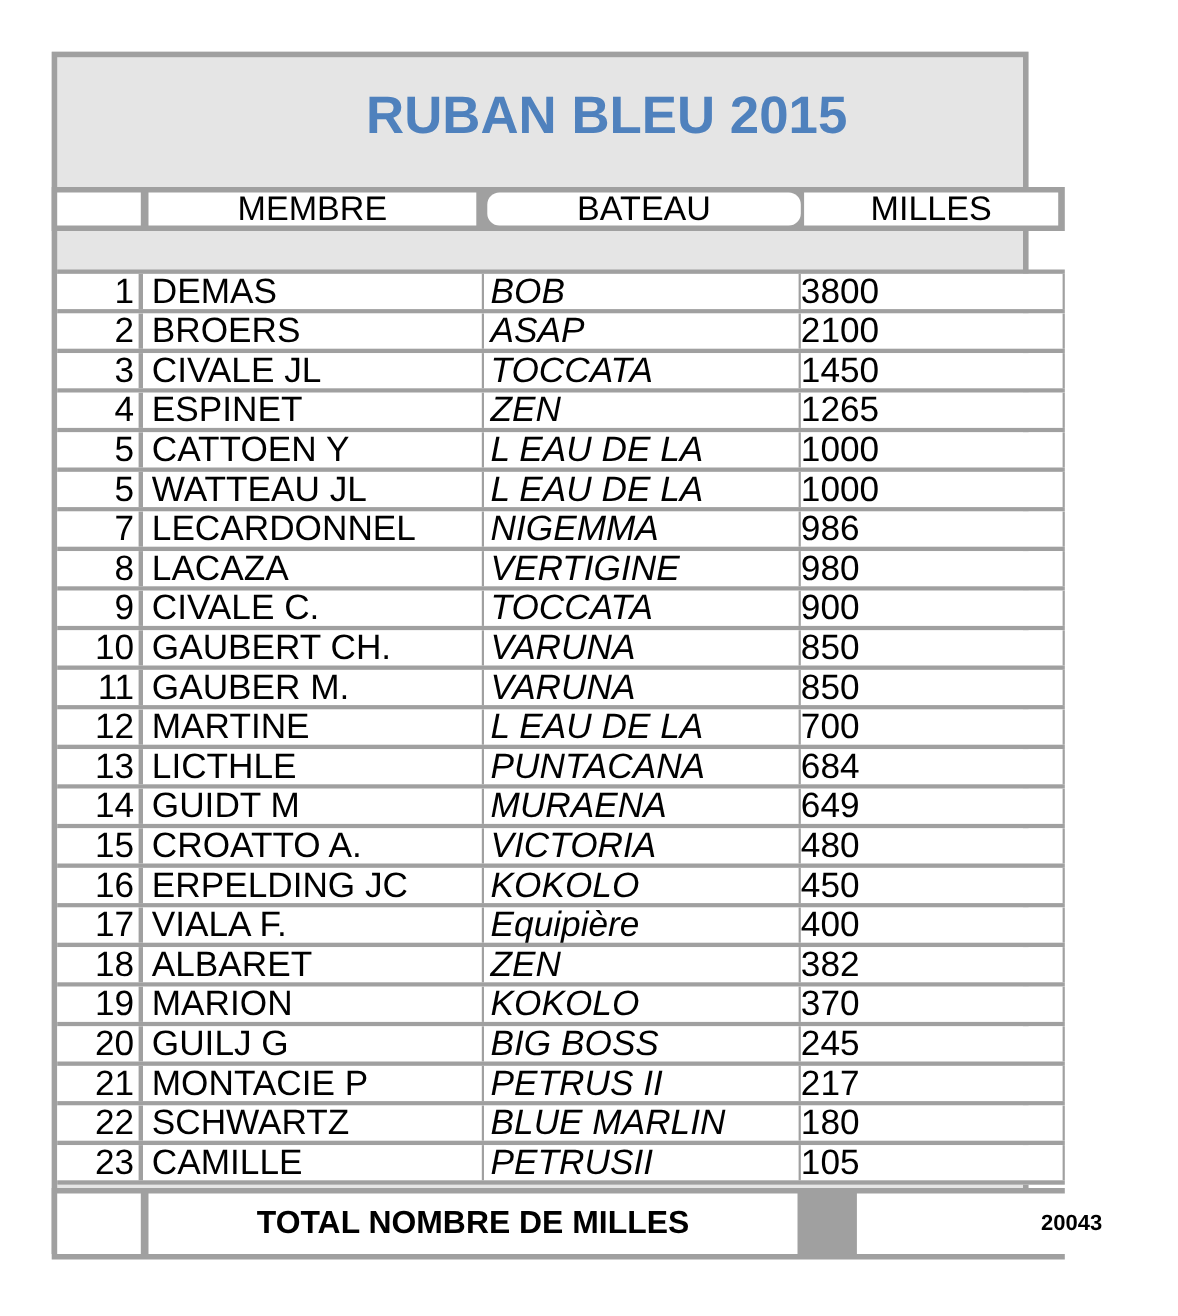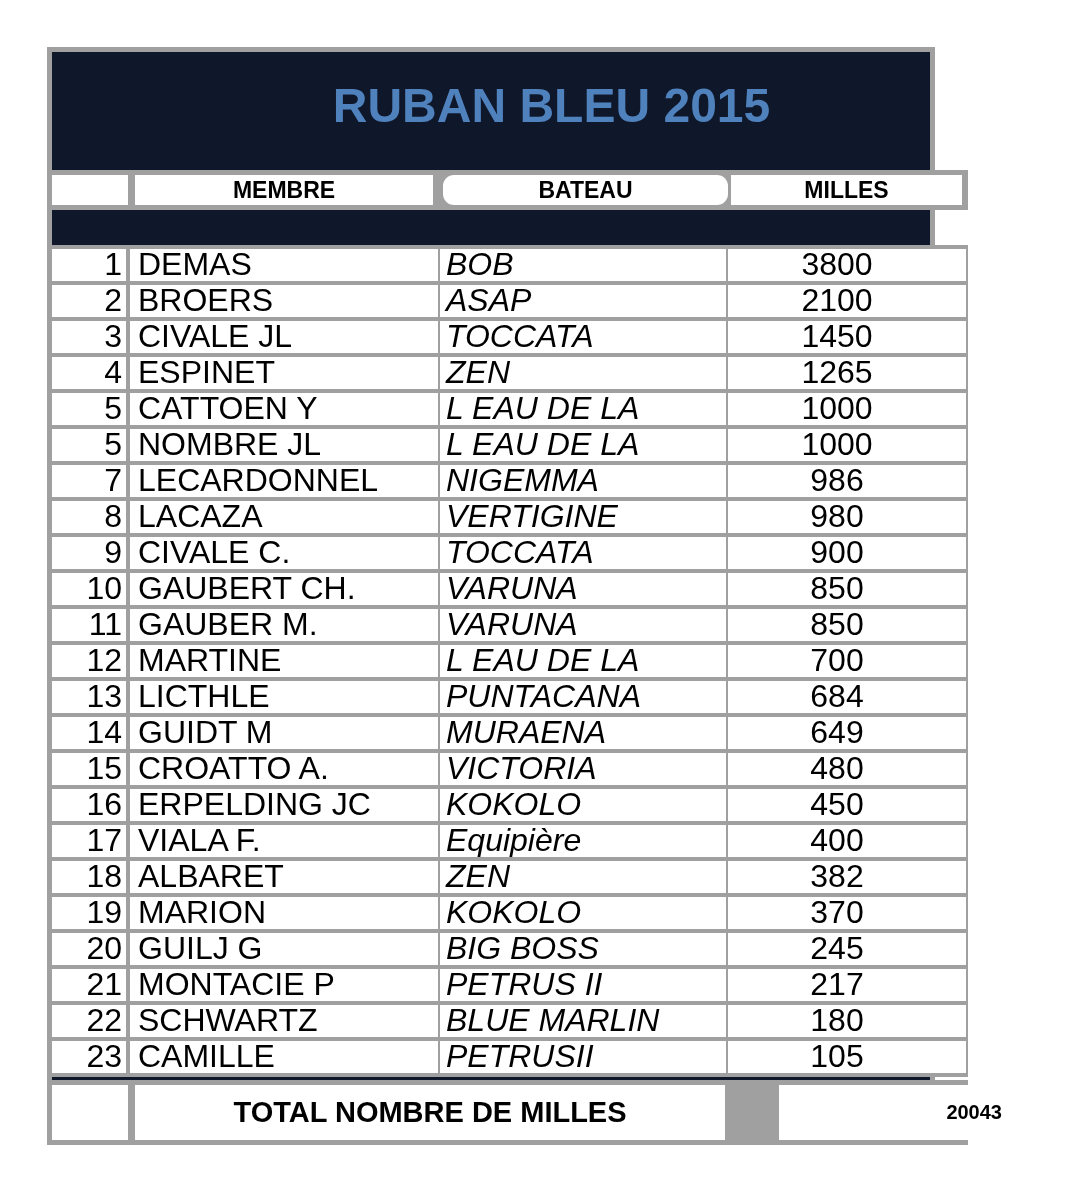--- a/index.html
+++ b/index.html
@@ -15,21 +15,21 @@
     width: 1071px;
     height: 1196px;
     background: #ffffff;
     overflow: hidden;
   }
   .frame {
     position: absolute;
     left: 47px; top: 47px;
     width: 888px; height: 1093px;
     border: 5px solid var(--gray);
-    background: #0f172a;
+    background: #e5e5e5;
   }
   .title {
     position: absolute;
     left: 83px; top: 26px;
     width: 833px; height: 56px;
     line-height: 56px;
     text-align: center;
     font-size: 48px;
     font-weight: bold;
     color: var(--accent);
@@ -43,21 +43,21 @@
   }
   .strip-header { top: 118px; height: 40px; }
   .strip-total  { top: 1028px; height: 65px; }
   .strip .cell {
     position: absolute;
     top: 5px;
     background: #ffffff;
     overflow: hidden;
     white-space: nowrap;
   }
-  .strip-header .cell { height: 30px; line-height: 30px; font-size: 23px; font-weight: bold; text-align: center; }
+  .strip-header .cell { height: 30px; line-height: 30px; font-size: 31px; font-weight: normal; text-align: center; }
   .strip-total  .cell { height: 55px; line-height: 55px; font-weight: bold; }
   .hc-rank   { left: 5px;   width: 76px; }
   .hc-membre { left: 88px;  width: 298px; }
   .hc-bateau { left: 396px; width: 285px; border-radius: 11px; }
   .hc-milles { left: 684px; width: 231px; }
   .tc-blank  { left: 5px;   width: 76px; }
   .tc-label  { left: 88px;  width: 590px; text-align: center; font-size: 29px; }
   .tc-value  { left: 684px; width: 231px; text-align: right; font-size: 20px; padding-right: 8px; margin-left: 48px; }
   .tbody {
     position: absolute;
@@ -73,21 +73,21 @@
   }
   .row > div {
     font-size: 32px;
     line-height: 31px;
     white-space: nowrap;
     overflow: hidden;
   }
   .c-rank   { width: 78px;  border-right: 4px solid var(--gray); text-align: right; padding-right: 4px; }
   .c-membre { width: 310px; border-right: 2px solid var(--gray); padding-left: 8px; }
   .c-bateau { width: 288px; border-right: 2px solid var(--gray); padding-left: 6px; font-style: italic; }
-  .c-milles { width: 240px; border-right: 2px solid var(--gray); text-align: center; padding-right: 20px; }
+  .c-milles { width: 240px; border-right: 2px solid var(--gray); text-align: left; padding-right: 20px; }
 </style>
 </head>
 <body>
 
 <div class="page">
   <div class="frame">
 
     <div class="title">RUBAN BLEU 2015</div>
 
     <div class="strip strip-header">
@@ -128,21 +128,21 @@
 
   <div class="row">
     <div class="c-rank">5</div>
     <div class="c-membre">CATTOEN Y</div>
     <div class="c-bateau">L EAU DE LA</div>
     <div class="c-milles">1000</div>
   </div>
 
   <div class="row">
     <div class="c-rank">5</div>
-    <div class="c-membre">NOMBRE JL</div>
+    <div class="c-membre">WATTEAU JL</div>
     <div class="c-bateau">L EAU DE LA</div>
     <div class="c-milles">1000</div>
   </div>
 
   <div class="row">
     <div class="c-rank">7</div>
     <div class="c-membre">LECARDONNEL</div>
     <div class="c-bateau">NIGEMMA</div>
     <div class="c-milles">986</div>
   </div>

